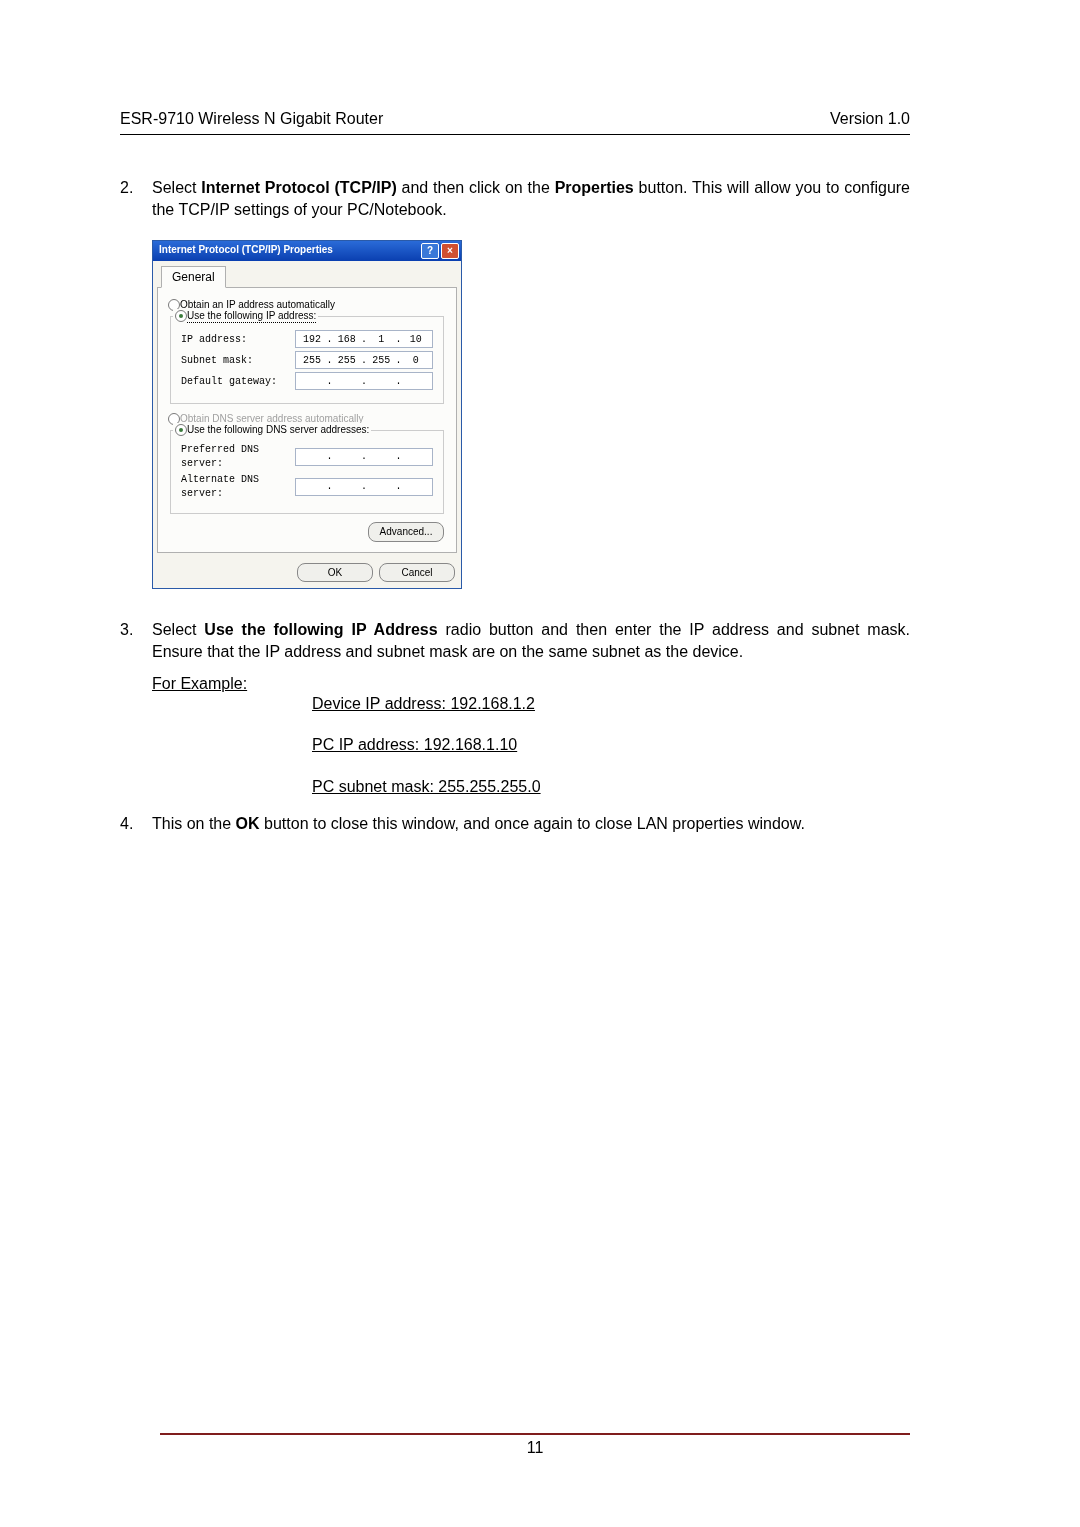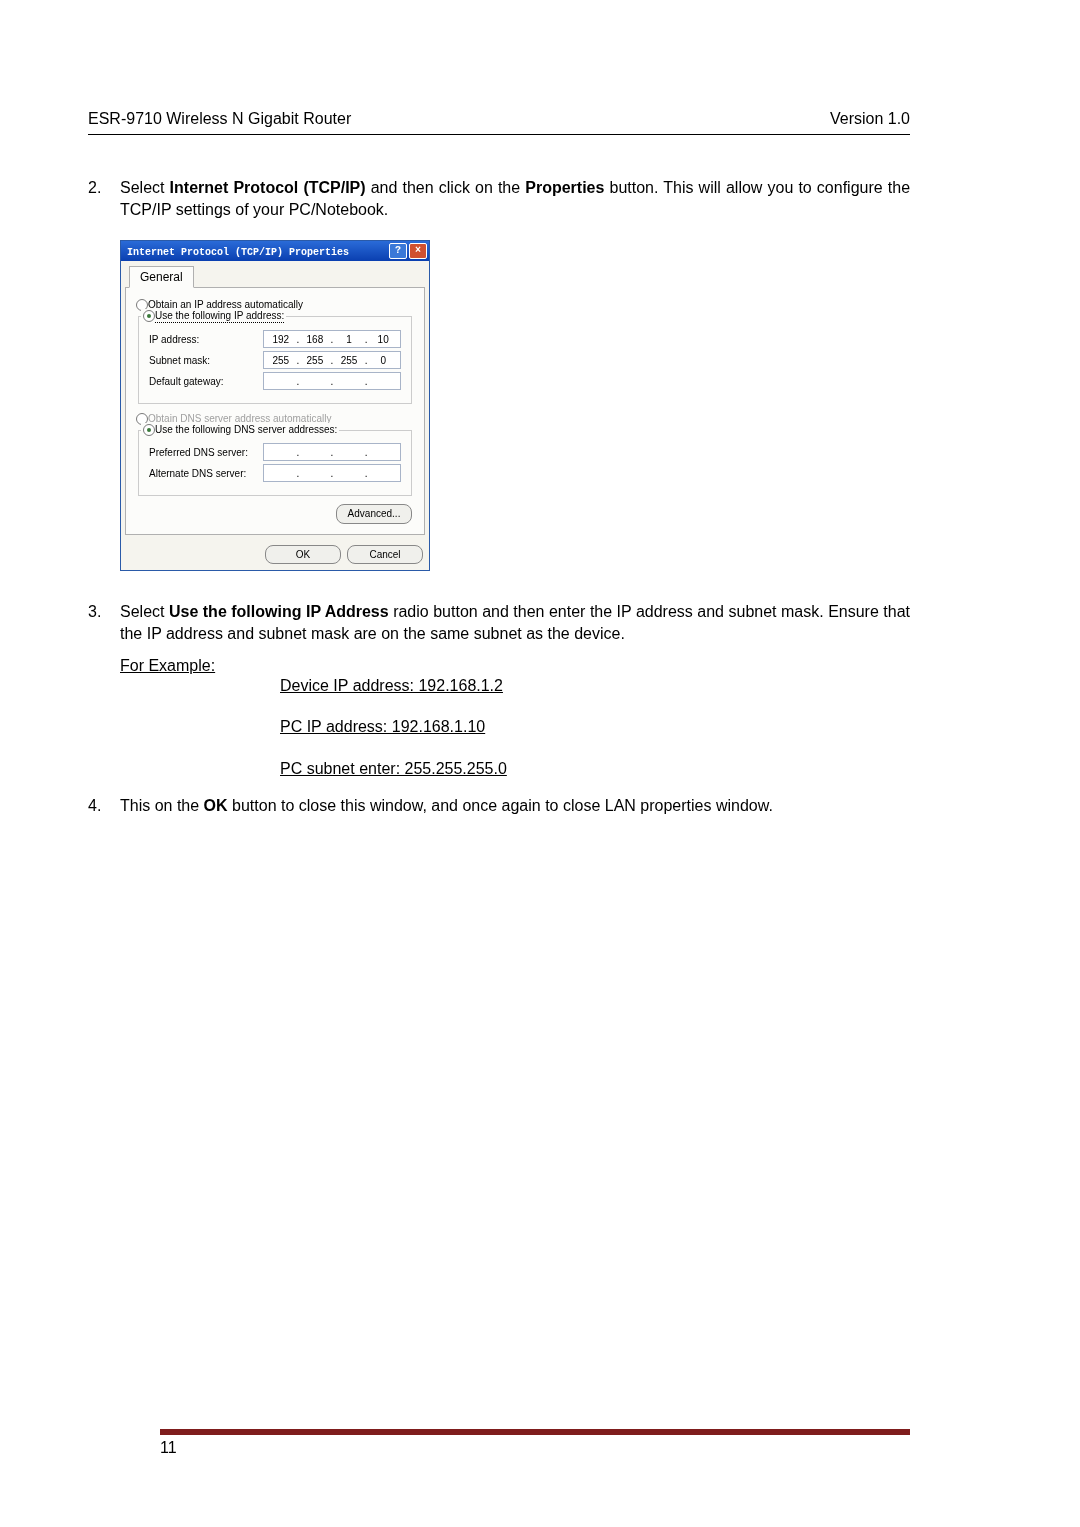--- a/index.html
+++ b/index.html
@@ -8,21 +8,21 @@
     background: #fff;
     font-family: Arial, Helvetica, sans-serif;
     color: #000;
     width: 1080px;
   }
   .page {
     width: 1060px;
     height: 1527px;
     position: relative;
     box-sizing: border-box;
-    padding: 110px 150px 70px 88px;
+    padding: 110px 150px 70px 120px;
   }
   .topbar {
     display: flex;
     justify-content: space-between;
     font-size: 16px;
     padding-bottom: 6px;
     border-bottom: 1px solid #000;
     margin-bottom: 42px;
   }
   .content {
@@ -49,26 +49,25 @@
     border: 1px solid #2a5aa8;
     background: #eee;
     font-size: 10px;
     font-family: Tahoma, Arial, sans-serif;
     color: #000;
   }
   .win-titlebar {
     background: linear-gradient(#2a6bd8, #0a3fb0);
     color: #fff;
     display: flex;
-    align-items: flex-end;
+    align-items: flex-start;
     justify-content: space-between;
     padding: 2px 2px 2px 6px;
     font-weight: bold;
     font-size: 10px;
-    font-family: Liberation Mono, monospace;
   }
   .win-titlebar .t-buttons {
     display: flex;
     gap: 2px;
   }
   .t-btn {
     width: 16px;
     height: 14px;
     background: #d05030;
     border: 1px solid #fff;
@@ -155,20 +154,21 @@
     border-bottom: 1px dotted #000;
   }
   .disabled {
     color: #a0a0a0;
   }
   .field-row {
     display: flex;
     align-items: center;
     justify-content: space-between;
     margin: 3px 0;
+    font-family: Liberation Mono, monospace;
   }
   .field-label {
     flex: 1;
     font-size: 10px;
   }
   .ip-input {
     width: 128px;
     border: 1px solid #a8b4c8;
     background: #fff;
     height: 16px;
@@ -212,23 +212,23 @@
   }
   .example-values div {
     margin-bottom: 0;
     margin-top: 20px;
   }
   .footer {
     position: absolute;
     bottom: 70px;
     left: 160px;
     right: 150px;
-    border-top: 6px solid #7f1d1d;
+    border-top: 2px solid #7f1d1d;
     padding-top: 4px;
-    text-align: left;
+    text-align: center;
     font-size: 16px;
   }
 </style>
 </head>
 <body>
 
 <div class="page">
   <div class="topbar">
     <span>ESR-9710 Wireless N Gigabit Router</span>
     <span>Version 1.0</span>
@@ -363,21 +363,21 @@
       <div class="step-num">3.</div>
       <div class="step-body">
         <span>Select </span><b>Use the following IP Address</b><span> radio button and then enter the IP address and subnet mask. Ensure that the IP address and subnet mask are on the same subnet as the device.</span>
       </div>
     </div>
     <div class="example">
       <div class="example-label">For Example:</div>
       <div class="example-values">
         <div>Device IP address: 192.168.1.2</div>
         <div>PC IP address: 192.168.1.10</div>
-        <div>PC subnet enter: 255.255.255.0</div>
+        <div>PC subnet mask: 255.255.255.0</div>
       </div>
     </div>
 
     <div style="height:16px"></div>
 
     <div class="step">
       <div class="step-num">4.</div>
       <div class="step-body">
         <span>This on the </span><b>OK</b><span> button to close this window, and once again to close LAN properties window.</span>
       </div>

